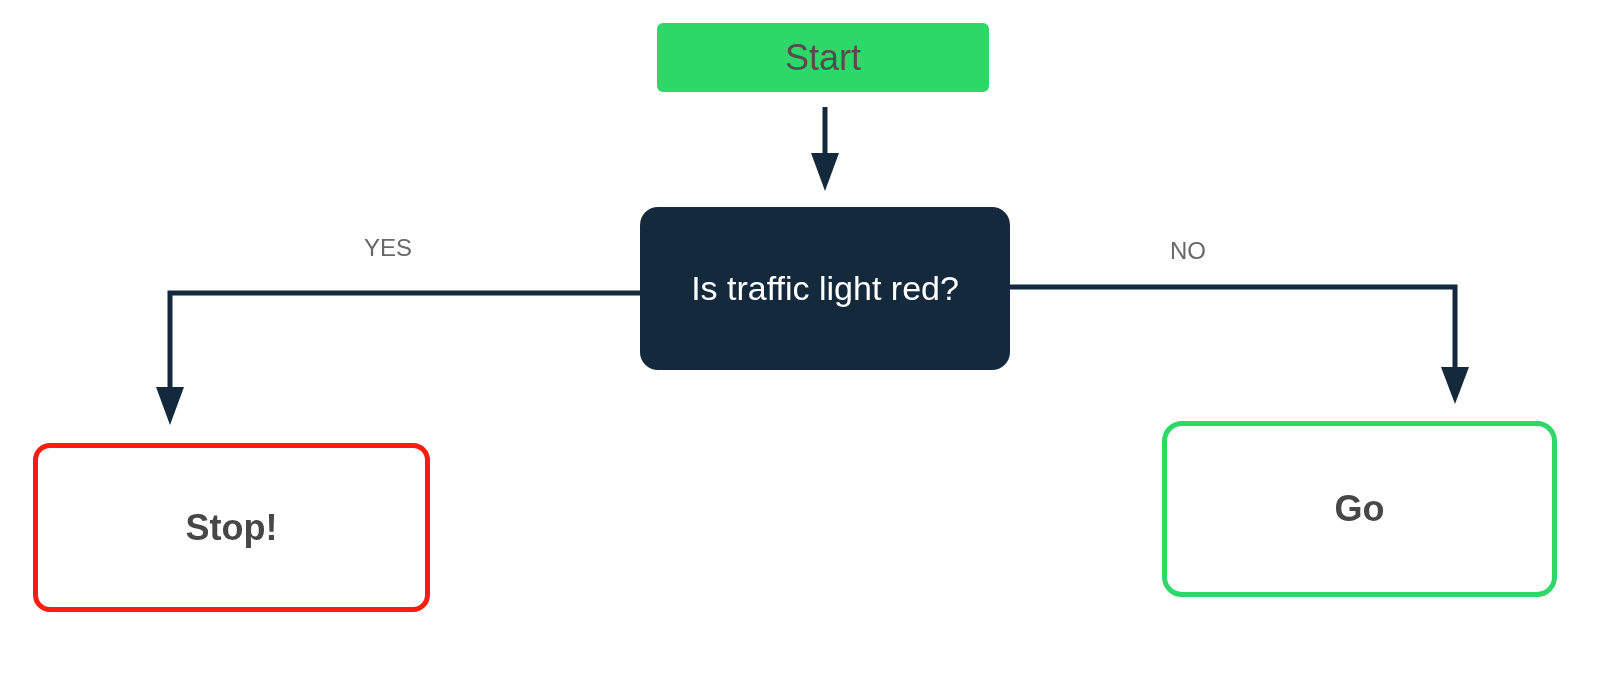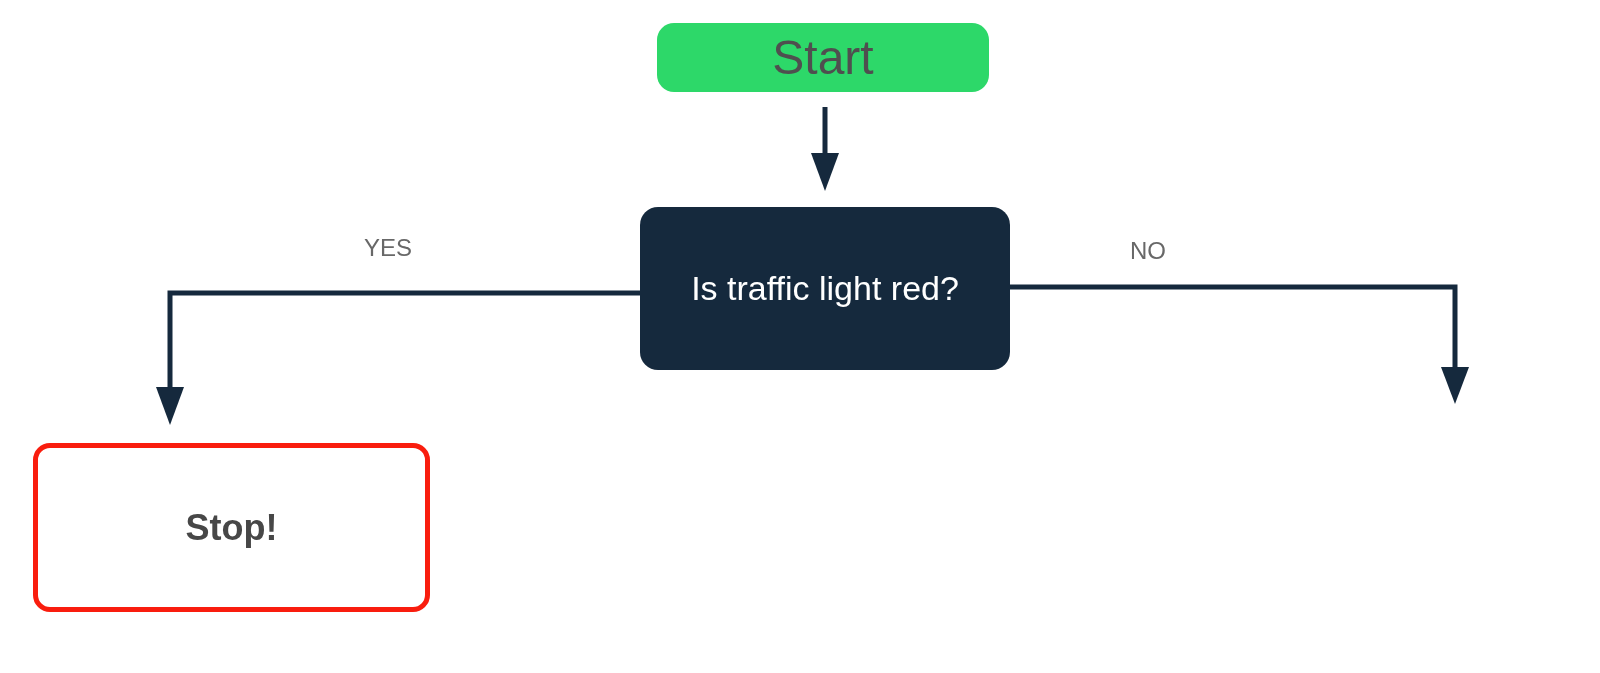--- a/index.html
+++ b/index.html
@@ -38,23 +38,23 @@
     display: flex;
     align-items: center;
     justify-content: center;
     box-sizing: border-box;
     text-align: center;
   }
   .node-start {
     left: 657px; top: 23px;
     width: 332px; height: 69px;
     background: var(--node-green, #2dd869);
-    border-radius: 17px;
+    border-radius: 6px;
     color: var(--node-text-dark, #4f4f4f);
-    font-size: 48px;
+    font-size: 36px;
   }
   .node-decision {
     left: 640px; top: 207px;
     width: 370px; height: 163px;
     background: var(--node-navy, #15293d);
     border-radius: 18px;
     color: var(--node-text-light, #ffffff);
     font-size: 34px;
   }
   .node-stop {
@@ -79,21 +79,21 @@
   }
   .edge-label {
     position: absolute;
     z-index: 2;
     transform: translate(-50%, -50%);
     color: var(--edge-label-gray, #686868);
     font-size: 24px;
     white-space: nowrap;
   }
   .edge-label-yes { left: 388px; top: 248px; }
-  .edge-label-no  { left: 1148px; top: 251px; }
+  .edge-label-no  { left: 1188px; top: 251px; }
 </style>
 </head>
 <body>
 
 <div class="canvas">
 
   <svg class="connectors" width="1600" height="673" viewBox="0 0 1600 673" aria-hidden="true">
     <g>
       <line class="conn" x1="825" y1="107" x2="825" y2="155"></line>
       <polygon class="head" points="811,153 839,153 825,191"></polygon>
@@ -113,18 +113,21 @@
   </div>
 
   <div class="node node-stop">
     <span>Stop!</span>
   </div>
 
   <div class="node node-decision">
     <span>Is traffic light red?</span>
   </div>
 
+  <div class="node node-go">
+    <span>Go</span>
+  </div>
 
   <div class="edge-label edge-label-yes">YES</div>
 
   <div class="edge-label edge-label-no">NO</div>
 
 </div>
 
 </body></html>

